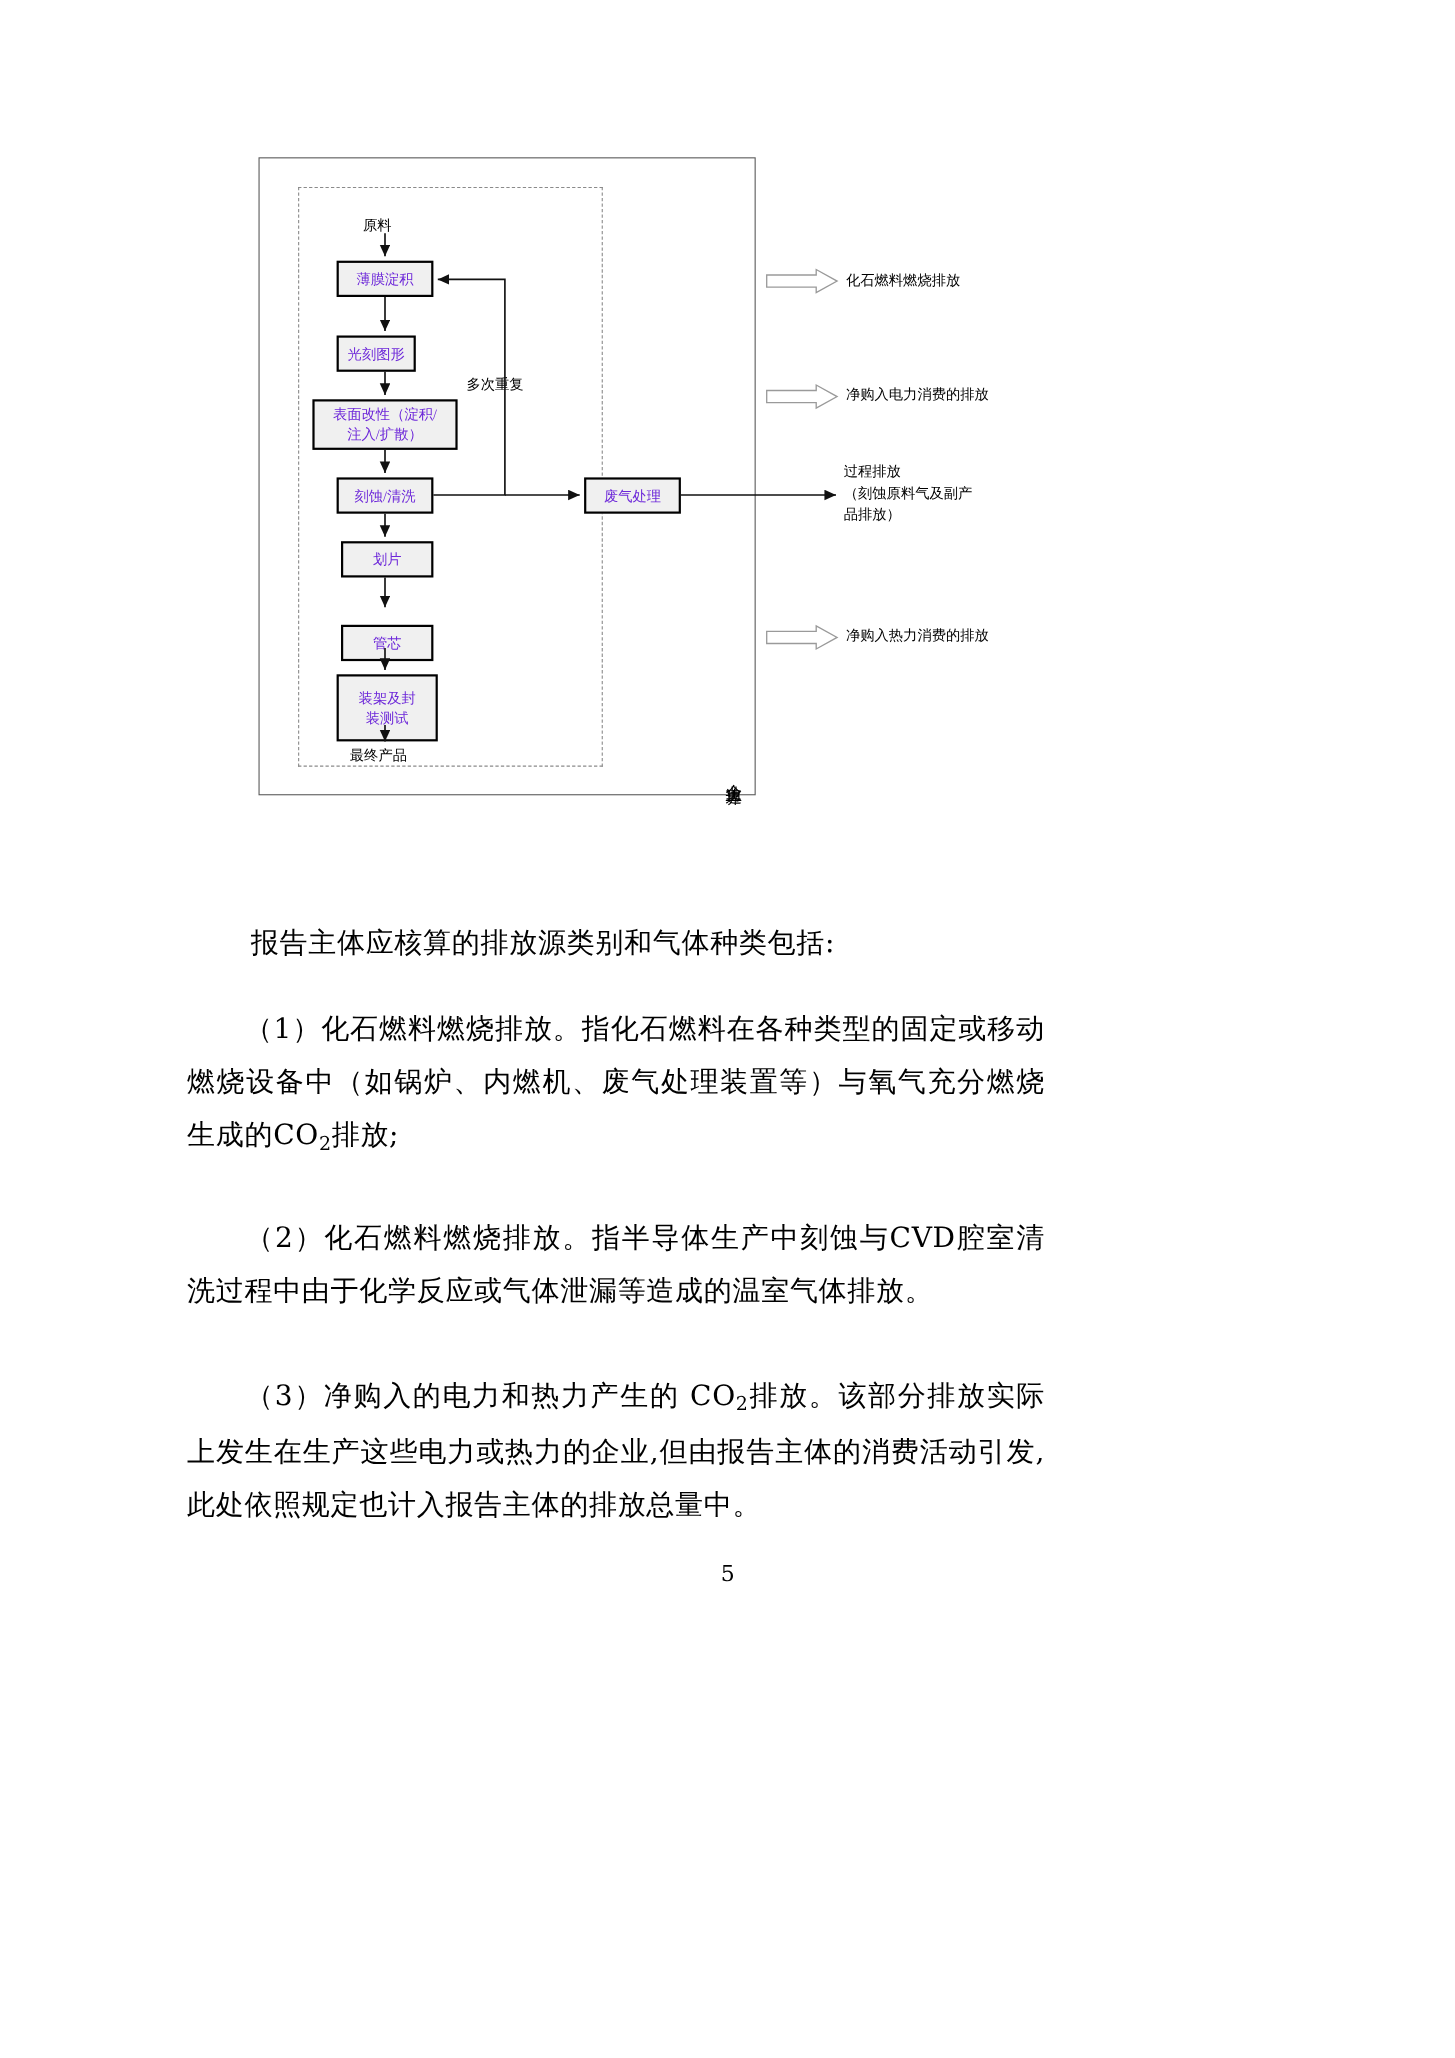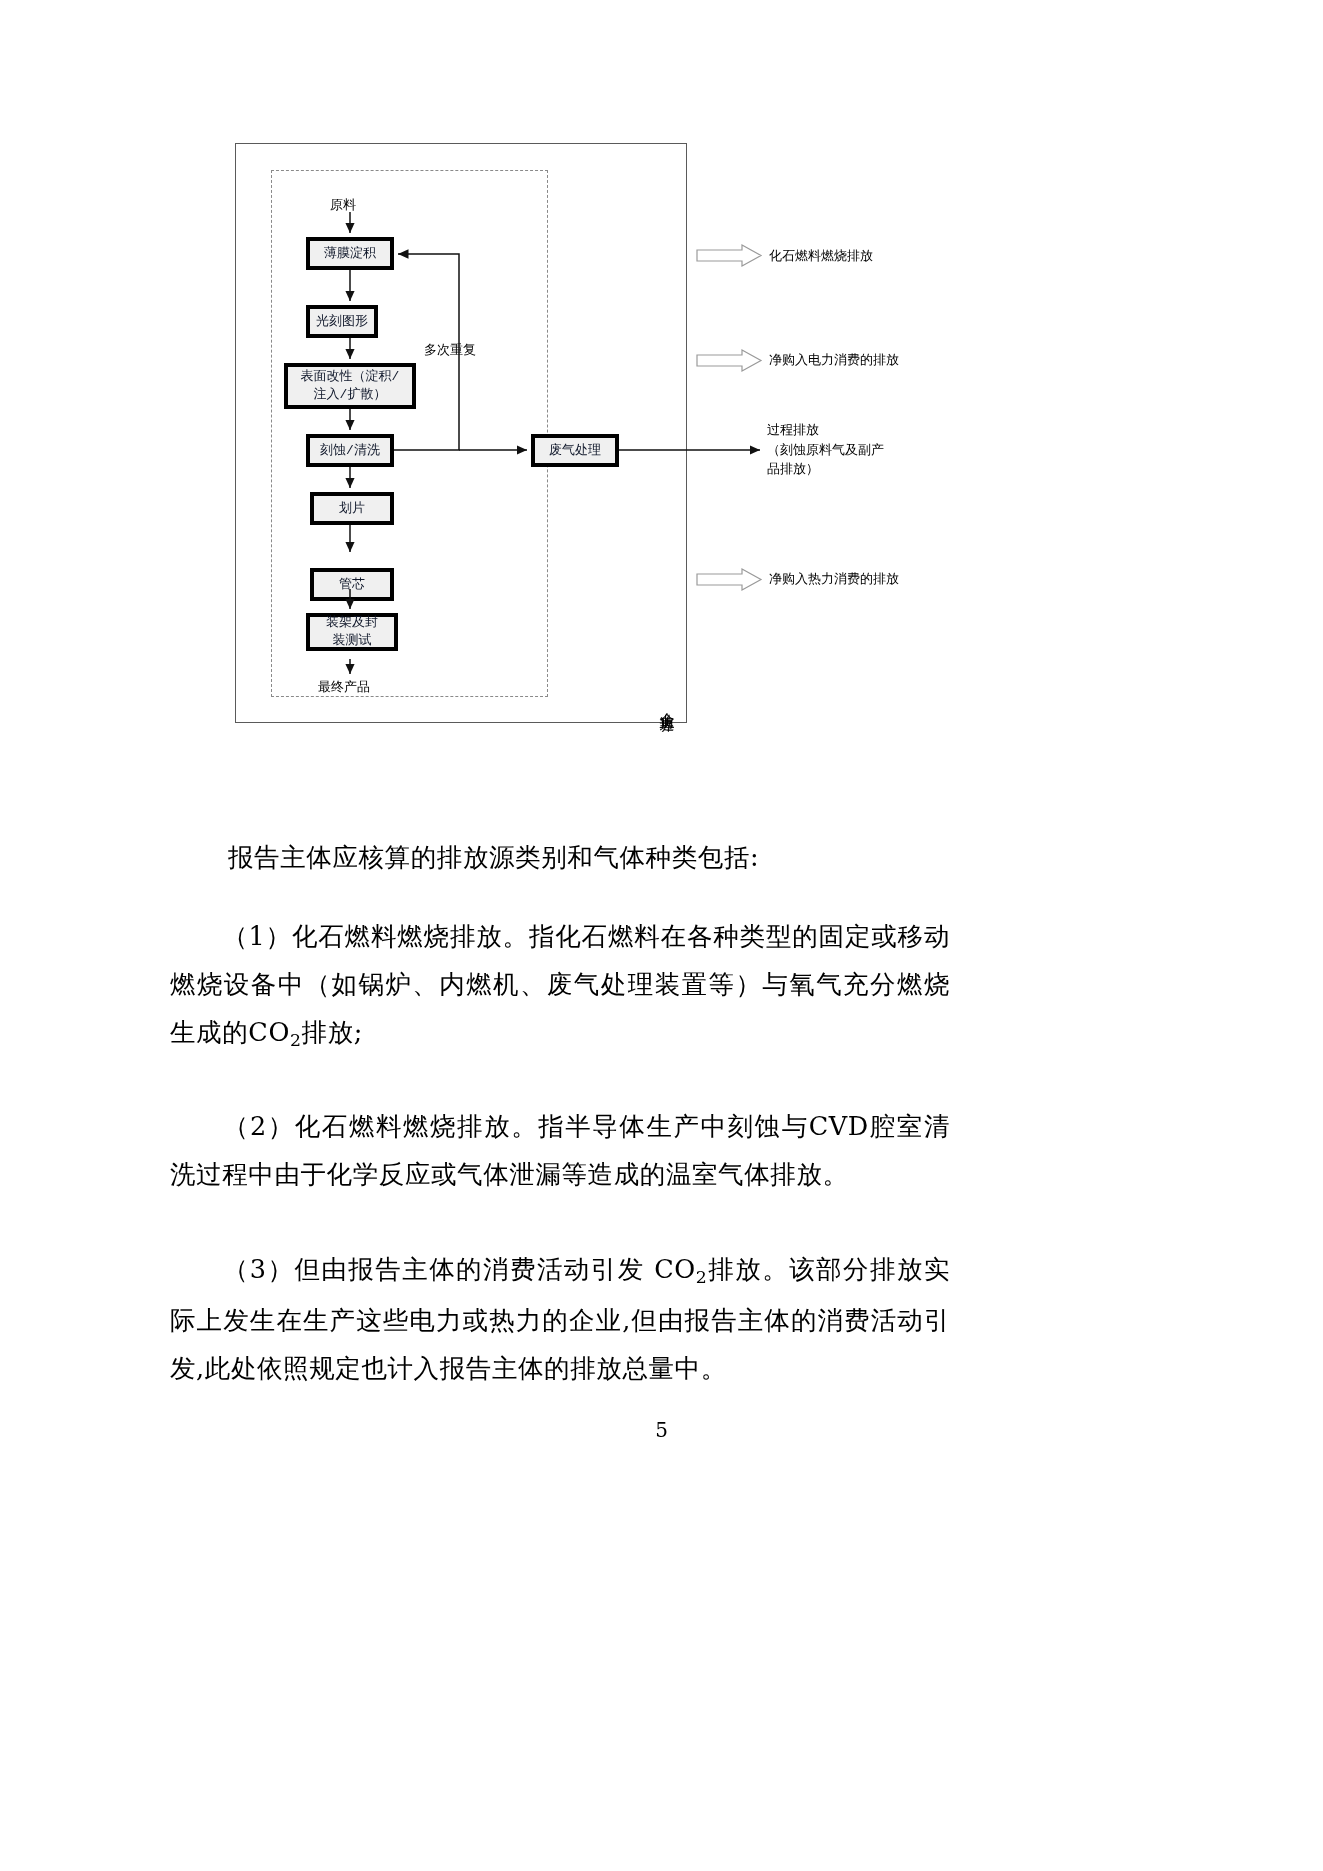--- a/index.html
+++ b/index.html
@@ -49,25 +49,25 @@
     writing-mode: vertical-rl;
     font-size: 15px;
     letter-spacing: 2px;
     font-family: "DejaVu Sans", "Liberation Sans", sans-serif;
     color: #000;
   }
 
   .proc-box {
     position: absolute;
     background: #f0f0f0;
-    border: 4px solid #000000;
+    border: 2px solid #000000;
     box-sizing: border-box;
     font-size: 13px;
-    font-family: Liberation Mono, monospace;
-    color: #0f172a;
+    font-family: Liberation Serif, serif;
+    color: #6d28d9;
     display: flex;
     align-items: center;
     justify-content: center;
     text-align: center;
     line-height: 1.35;
     padding: 2px 4px;
   }
   .plain-text {
     position: absolute;
     font-size: 13px;
@@ -140,21 +140,21 @@
 
   <div class="plain-text" style="left:330px; top:196px;">原料</div>
 
   <div class="proc-box" style="left:306px; top:237px; width:88px; height:33px;">薄膜淀积</div>
   <div class="proc-box" style="left:306px; top:305px; width:72px; height:33px;">光刻图形</div>
   <div class="proc-box" style="left:284px; top:363px; width:132px; height:46px; white-space:pre-line;">表面改性（淀积/
 注入/扩散）</div>
   <div class="proc-box" style="left:306px; top:434px; width:88px; height:33px;">刻蚀/清洗</div>
   <div class="proc-box" style="left:310px; top:492px; width:84px; height:33px;">划片</div>
   <div class="proc-box" style="left:310px; top:568px; width:84px; height:33px;">管芯</div>
-  <div class="proc-box" style="left:306px; top:613px; width:92px; height:38px; white-space:pre-line;">装架及封
+  <div class="proc-box" style="left:306px; top:613px; width:92px; height:61px; white-space:pre-line;">装架及封
 装测试</div>
   <div class="proc-box" style="left:531px; top:434px; width:88px; height:33px;">废气处理</div>
 
   <div class="plain-text" style="left:424px; top:341px;">多次重复</div>
   <div class="plain-text" style="left:318px; top:678px;">最终产品</div>
 
   <div class="side-label" style="left:769px; top:246px;text-align:center;">化石燃料燃烧排放</div>
   <div class="side-label" style="left:769px; top:350px;">净购入电力消费的排放</div>
   <div class="side-label" style="left:767px; top:420px; white-space:pre-line;">过程排放
 （刻蚀原料气及副产
@@ -197,18 +197,18 @@
 
   <div class="para p1">
     <span class="indent"></span><span>（1）</span><span>化石燃料燃烧排放。指化石燃料在各种类型的固定或移动燃烧设备中（如锅炉、内燃机、废气处理装置等）与氧气充分燃烧生成的CO</span><sub>2</sub><span>排放;</span>
   </div>
 
   <div class="para p2">
     <span class="indent"></span><span>（2）</span><span>化石燃料燃烧排放。指半导体生产中刻蚀与CVD腔室清洗过程中由于化学反应或气体泄漏等造成的温室气体排放。</span>
   </div>
 
   <div class="para p3">
-    <span class="indent"></span><span>（3）</span><span>但由报告主体的消费活动引发 CO</span><sub>2</sub><span>排放。该部分排放实际上发生在生产这些电力或热力的企业,但由报告主体的消费活动引发,此处依照规定也计入报告主体的排放总量中。</span>
+    <span class="indent"></span><span>（3）</span><span>净购入的电力和热力产生的 CO</span><sub>2</sub><span>排放。该部分排放实际上发生在生产这些电力或热力的企业,但由报告主体的消费活动引发,此处依照规定也计入报告主体的排放总量中。</span>
   </div>
 
   <div class="page-num">5</div>
 
 </div>
 
 </body></html>

